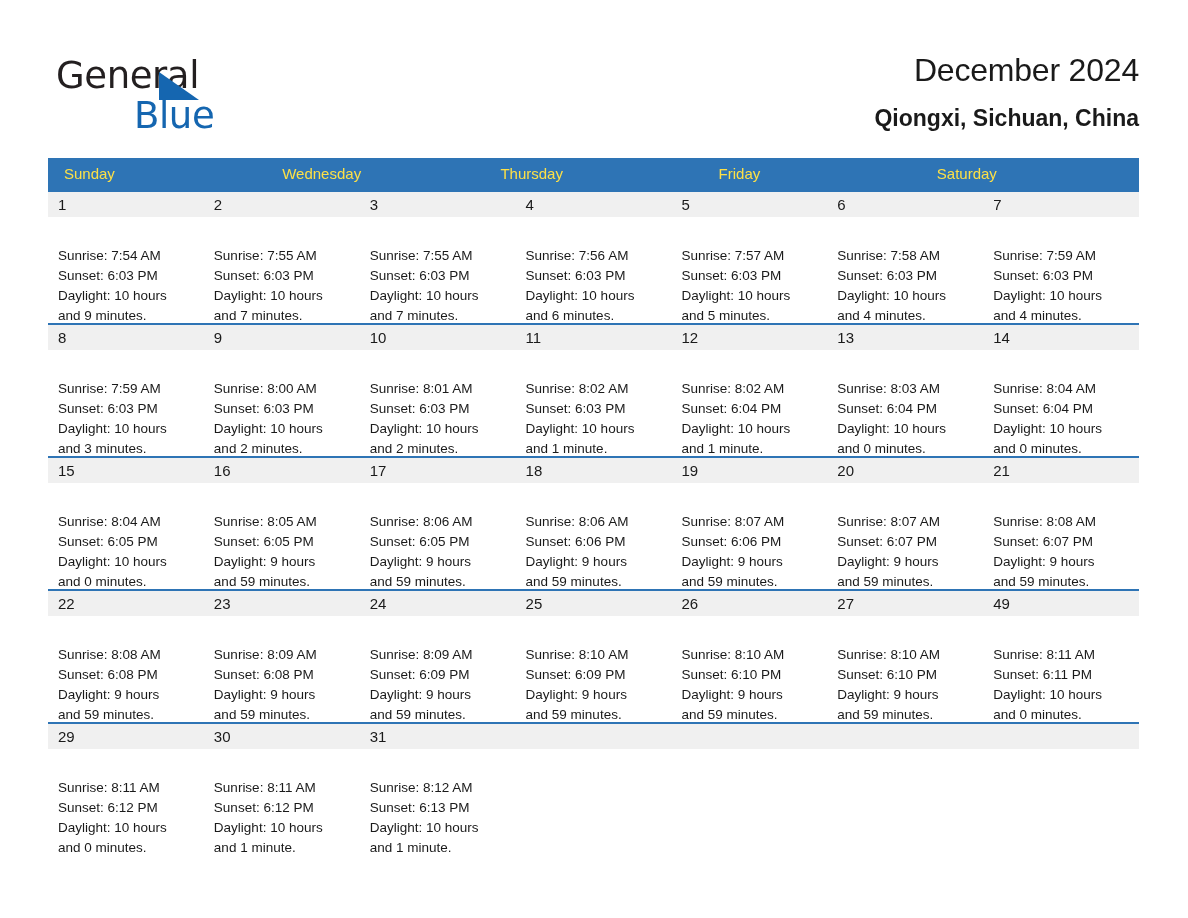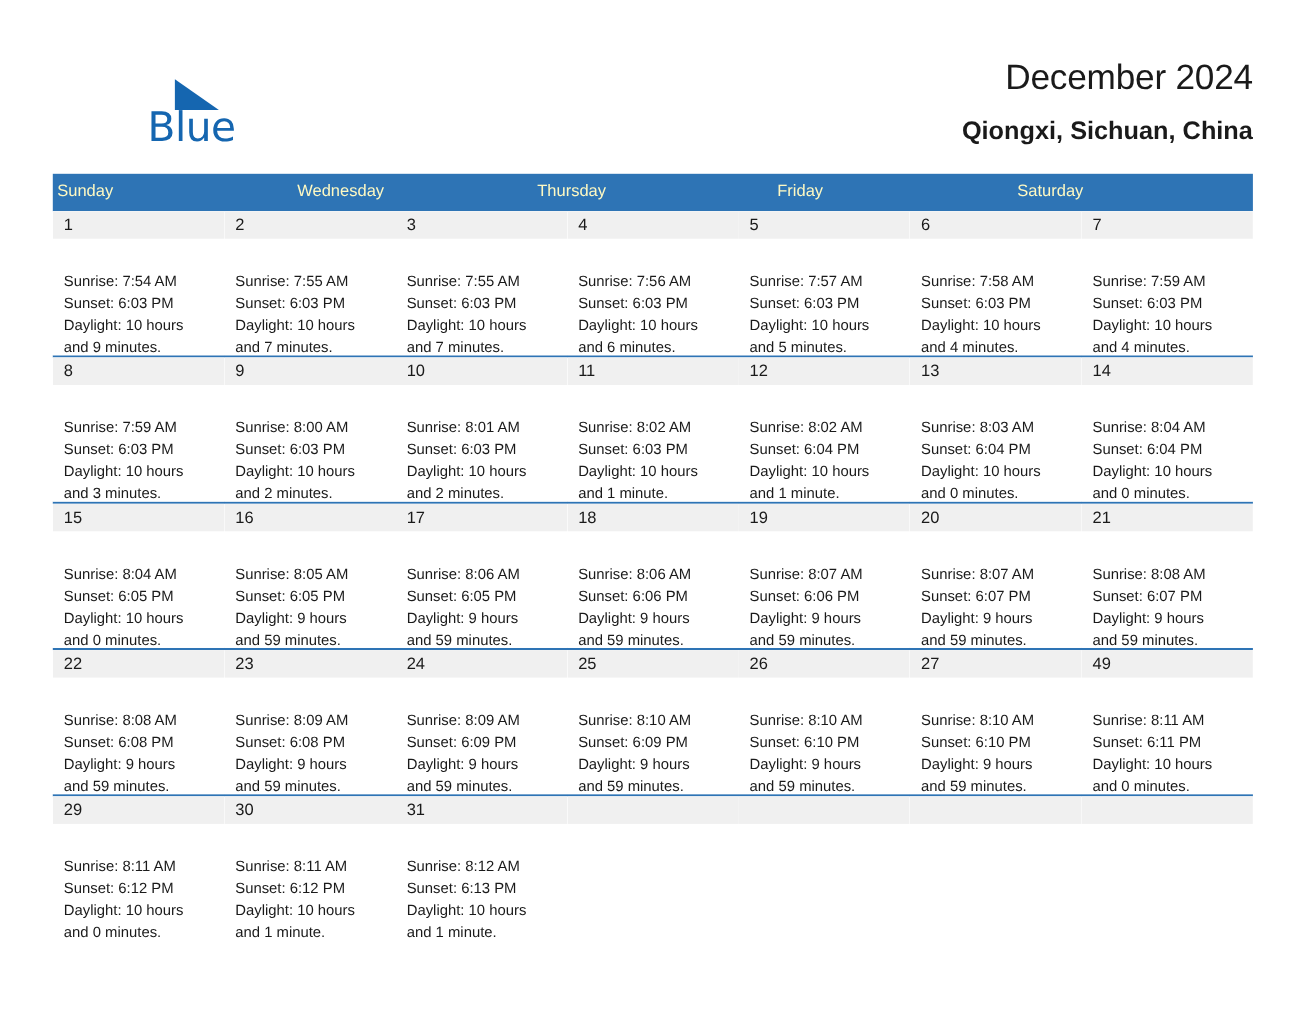--- a/index.html
+++ b/index.html
@@ -97,24 +97,24 @@
     top: 158px;
     width: 1091px;
   }
   .weekdays {
     display: flex;
     background: #2e74b5;
     height: 32px;
   }
   .weekday {
     flex: 1 1 0;
-    color: #fef9c3;
+    color: #fde047;
     font-size: 15px;
     line-height: 32px;
-    padding-left: 4px;
+    padding-left: 16px;
     box-sizing: border-box;
     white-space: nowrap;
     overflow: hidden;
   }
   .week {
     display: flex;
     border-top: 2px solid #2e74b5;
     height: 133px;
     box-sizing: border-box;
   }
@@ -152,20 +152,21 @@
   .daycell.empty .daynum-band { background: #f0f0f0; }
 </style>
 </head>
 <body>
 
 <div class="page">
 
   <div class="header">
 
     <div class="brand">
+      <span class="brand-general">General</span>
       <span class="brand-triangle"></span>
       <span class="brand-blue">Blue</span>
     </div>
 
     <div class="title-block">
       <div class="cal-title">December 2024</div>
       <div class="cal-subtitle">Qiongxi, Sichuan, China</div>
     </div>
 
   </div>

